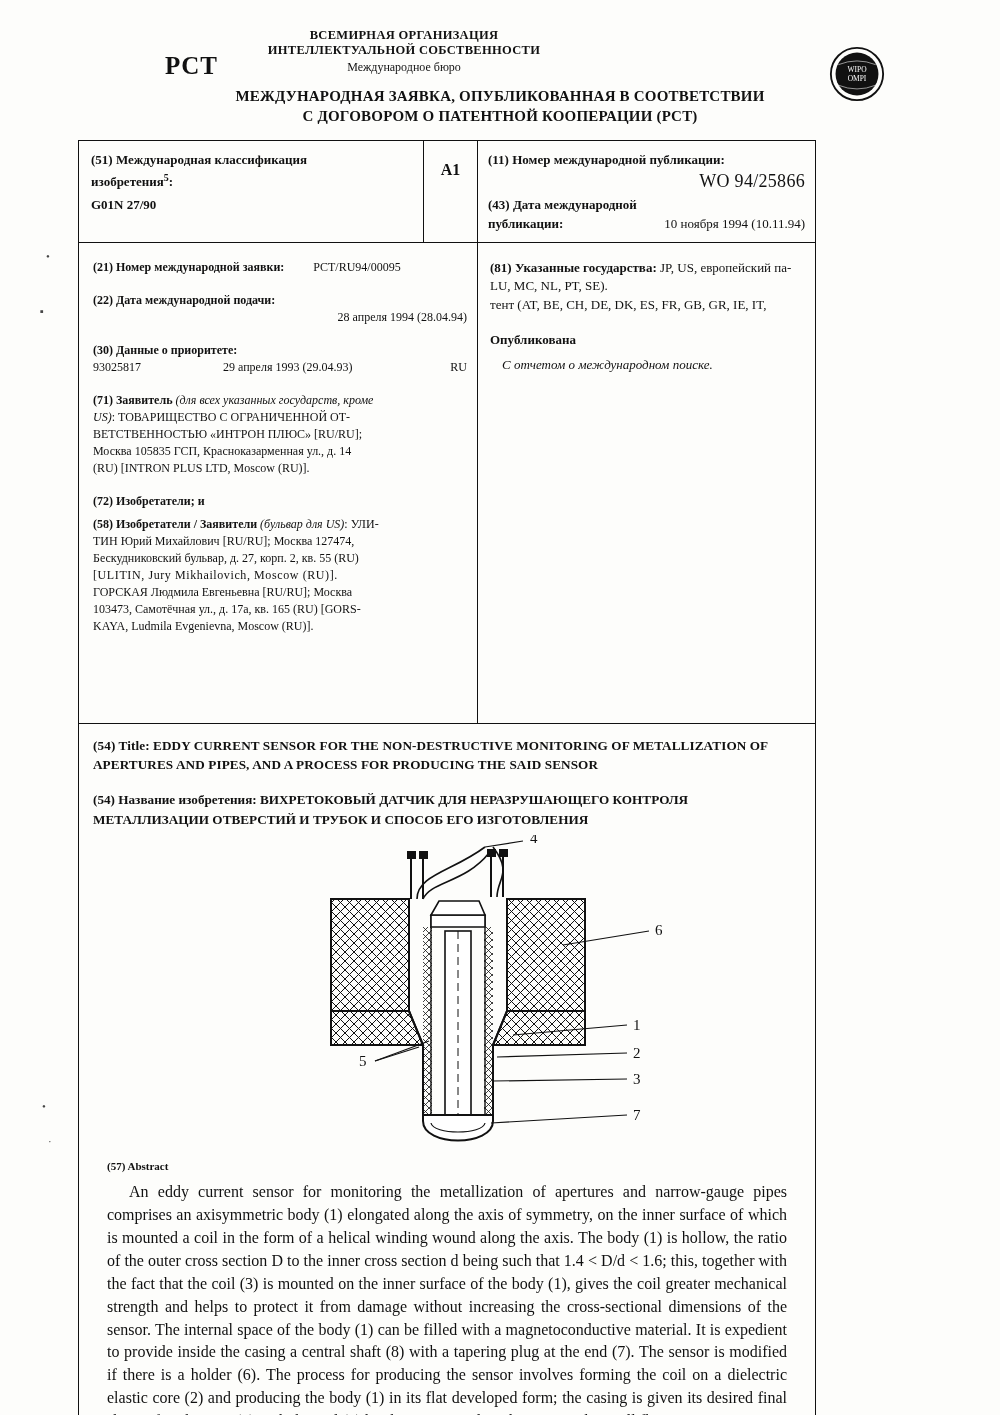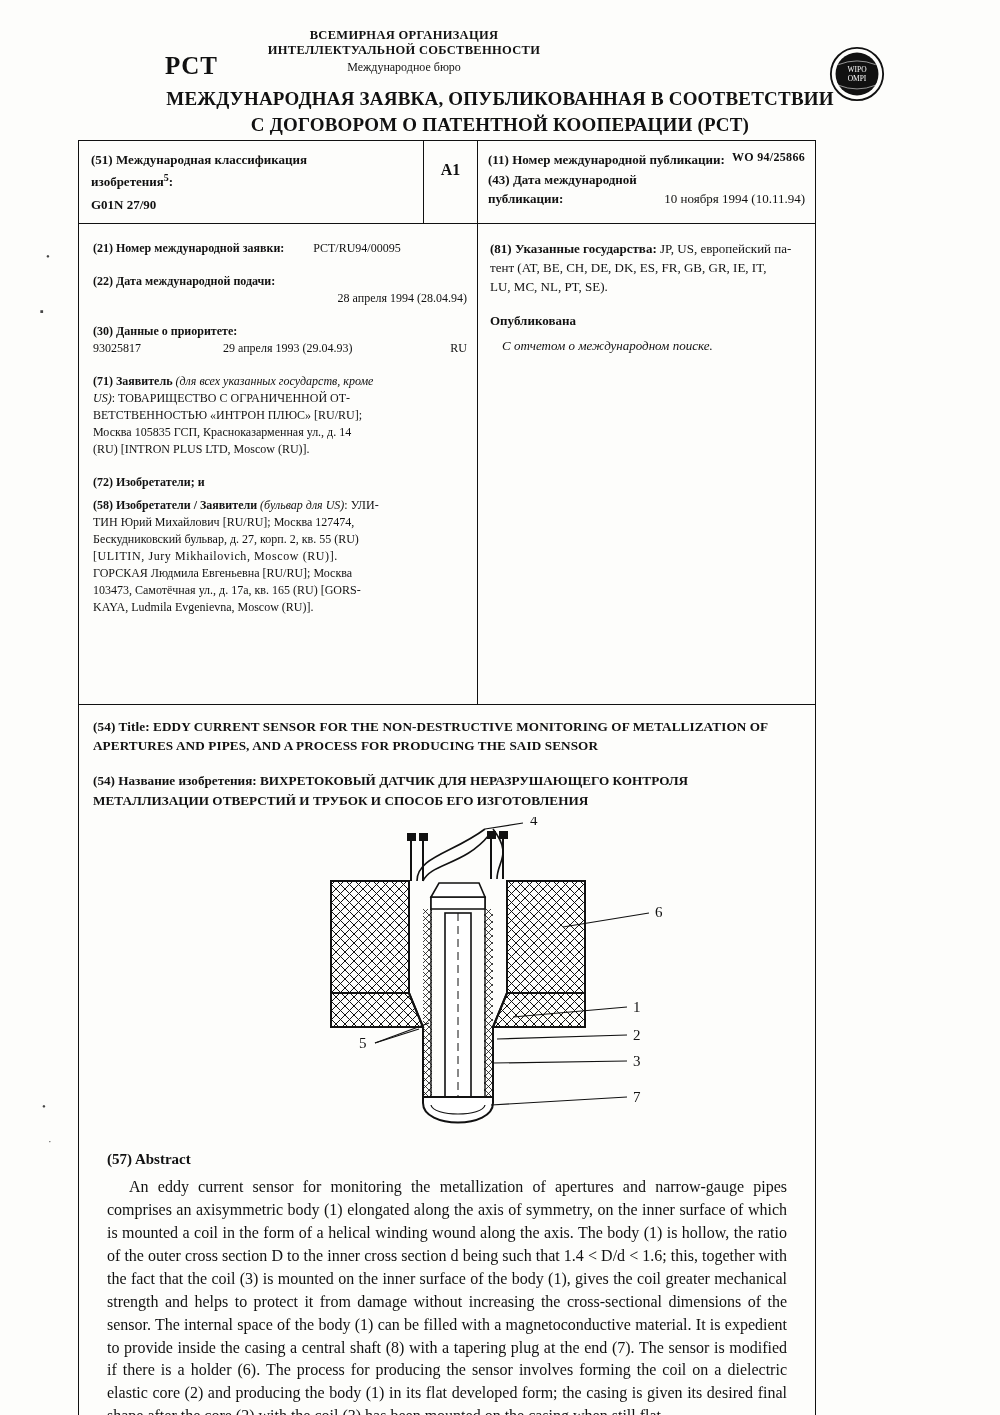--- a/index.html
+++ b/index.html
@@ -52,21 +52,21 @@
     font-weight: bold;
     letter-spacing: .3px;
   }
   .org-l3 {
     font-size: 12px;
     margin-top: 1px;
   }
   .big-title {
     text-align: center;
     margin-top: 12px;
-    font-size: 19px;
+    font-size: 15px;
     font-weight: bold;
     line-height: 1.35;
     letter-spacing: .2px;
   }
   .wipo-seal {
     position: absolute;
     right: 115px;
     top: 18px;
     width: 56px;
     height: 56px;
@@ -108,22 +108,22 @@
   .cell-11 {
     flex: 1;
     padding: 9px 10px 8px 10px;
     box-sizing: border-box;
     font-size: 13px;
     line-height: 1.5;
   }
   .bold { font-weight: bold; }
   .pubnum {
     float: right;
-    font-size: 12px;
-    font-weight: bold;
+    font-size: 18px;
+    font-weight: normal;
     letter-spacing: .3px;
     margin-top: -2px;
   }
   .date-right {
     float: right;
   }
   .clr { clear: both; }
 
   .row-mid {
     display: flex;
@@ -169,23 +169,23 @@
 
   
   .figure {
     position: relative;
     height: 320px;
     margin-top: 6px;
   }
 
   
   .abstract-head {
-    margin-top: 12px;
+    margin-top: 4px;
     padding: 0 14px;
-    font-size: 15px;
+    font-size: 11px;
     font-weight: bold;
   }
   .abstract-body {
     padding: 6px 14px 0 14px;
     font-size: 16px;
     line-height: 1.43;
     text-align: justify;
   }
   .abstract-body p { margin: 0; text-indent: 22px; }
 
@@ -307,22 +307,22 @@
         </div>
 
       </div>
 
       <div class="cell-right">
         <div class="blk">
           <div>
             <span class="bold">(81) Указанные государства:</span>
             <span>JP, US, европейский па-</span>
           </div>
+          <div>LU, MC, NL, PT, SE).</div>
           <div>тент (AT, BE, CH, DE, DK, ES, FR, GB, GR, IE, IT,</div>
-          <div>LU, MC, NL, PT, SE).</div>
         </div>
         <div class="blk">
           <div class="bold">Опубликована</div>
           <div class="ital" style="margin-top:6px; padding-left:12px;">С отчетом о международном поиске.</div>
         </div>
       </div>
     </div>
 
     <div class="row-title">
       <div class="title-en">

